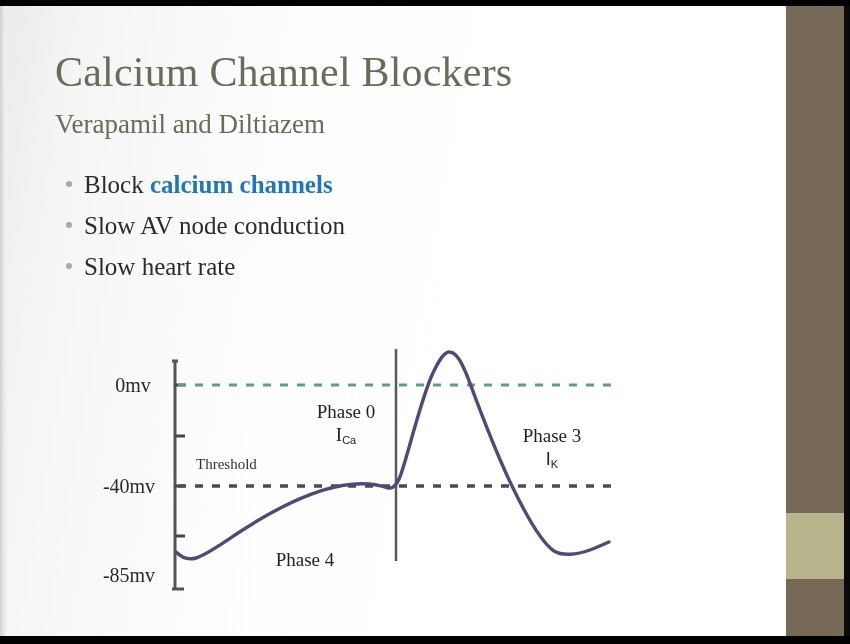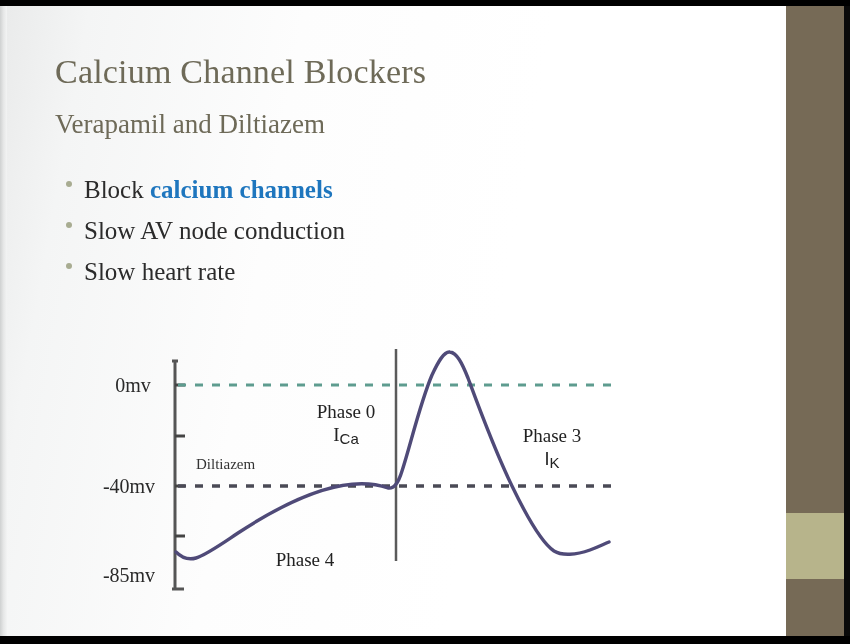--- a/index.html
+++ b/index.html
@@ -77,21 +77,21 @@
     width: 6px;
     height: 630px;
     background: #0a0a0a;
   }
 
   
   #title {
     position: absolute;
     left: 55px;
     top: 41px;
-    font-size: 34px;
+    font-size: 42px;
     line-height: 50px;
     color: #6E6A58;
     letter-spacing: 0.2px;
     white-space: nowrap;
   }
   #subtitle {
     position: absolute;
     left: 55px;
     top: 104px;
     font-size: 27px;
@@ -105,21 +105,21 @@
     position: absolute;
     left: 62px;
     top: 158px;
     width: 640px;
   }
   .bullet-row {
     position: relative;
     height: 41px;
     padding-left: 22px;
     display: flex;
-    align-items: flex-end;
+    align-items: center;
   }
   .bullet-dot {
     position: absolute;
     left: 4px;
     top: 17px;
     width: 6px;
     height: 6px;
     border-radius: 50%;
     background: #A8AC91;
   }
@@ -159,21 +159,21 @@
     color: #222222;
     white-space: nowrap;
     text-align: center;
   }
   .phase-label .cur {
     display: block;
     font-size: 19px;
     line-height: 23px;
   }
   .phase-label .cur sub {
-    font-size: 15px;
+    font-size: 11px;
     font-family: "Liberation Sans", sans-serif;
     vertical-align: baseline;
     position: relative;
     top: 3px;
   }
   .cur-sans {
     font-family: "Liberation Sans", sans-serif;
     font-size: 18px;
   }
   #threshold-label {
@@ -245,21 +245,21 @@
                    C 388 74, 404 118, 422 155
                    C 436 184, 452 212, 464 220
                    C 472 225, 486 224, 500 219
                    C 508 216, 514 213, 519 211" fill="none" stroke="#4F4A78" stroke-width="3.4" stroke-linecap="round" stroke-linejoin="round"></path>
         </svg>
 
         <div class="axis-label" style="left:8px; top:43px; width:70px;">0mv</div>
         <div class="axis-label" style="left:0px; top:144px; width:78px;">-40mv</div>
         <div class="axis-label" style="left:0px; top:233px; width:78px;">-85mv</div>
 
-        <div id="threshold-label" style="left:106px; top:125px;">Diltiazem</div>
+        <div id="threshold-label" style="left:106px; top:125px;">Threshold</div>
 
         <div class="phase-label" style="left:155px; top:218px; width:120px;text-align:center;">
           <span>Phase 4</span>
         </div>
 
         <div class="phase-label" style="left:196px; top:70px; width:120px;">
           <span>Phase 0</span>
           <span class="cur"><span>I</span><sub>Ca</sub></span>
         </div>
 

